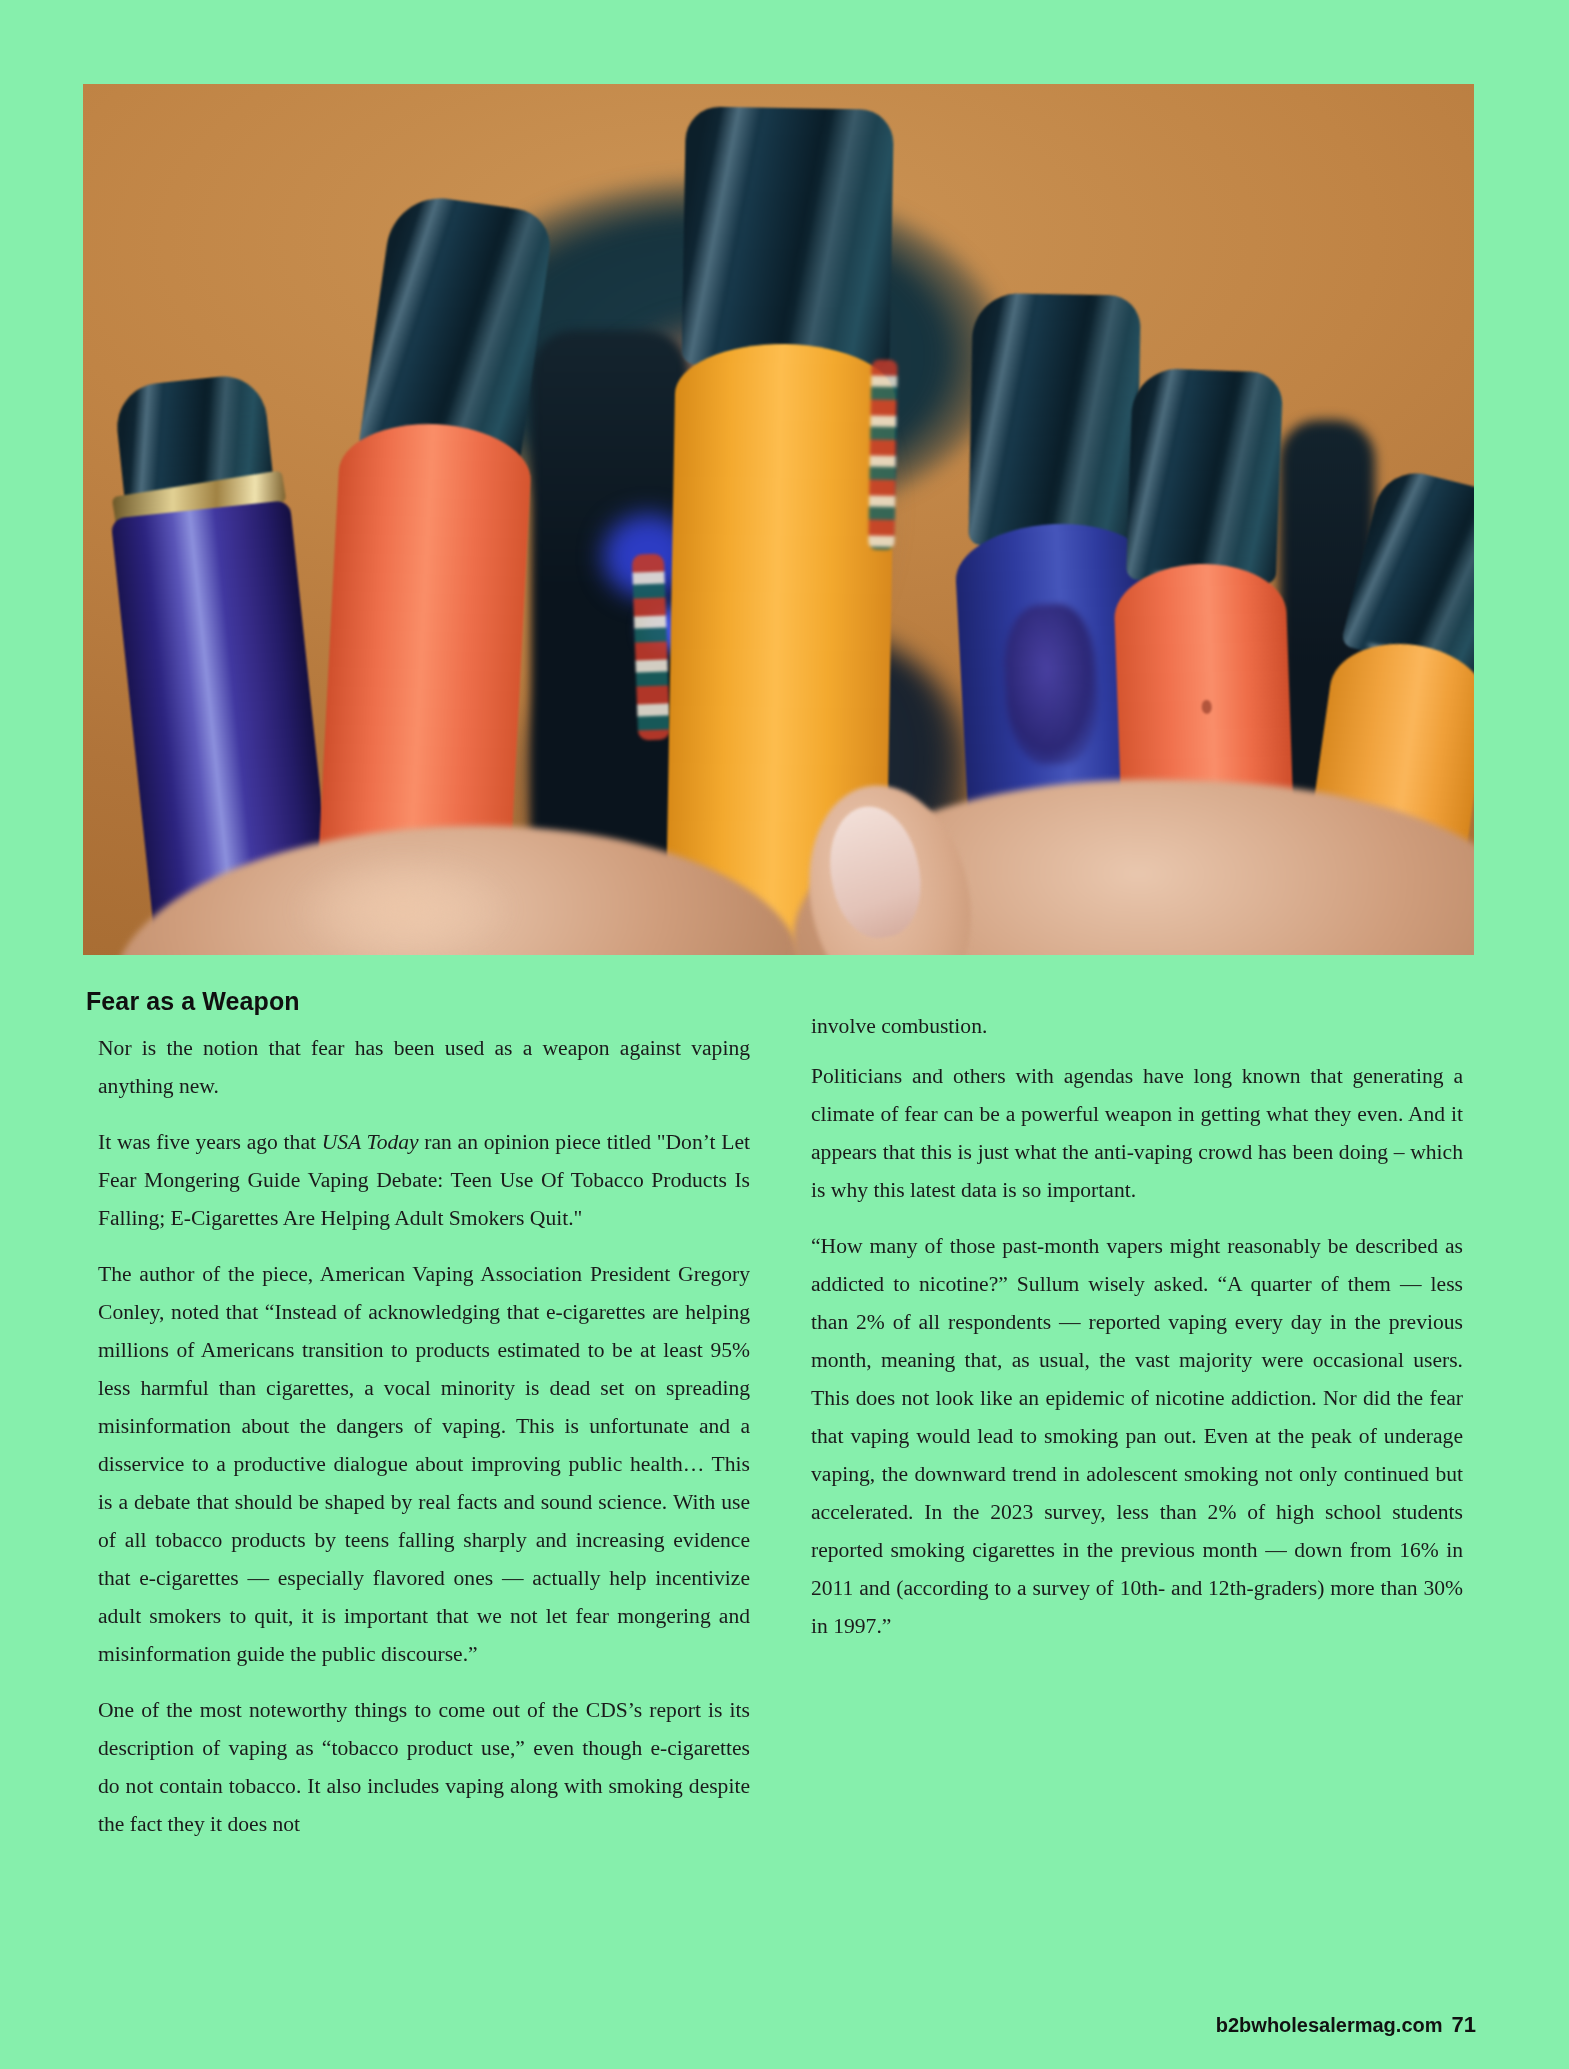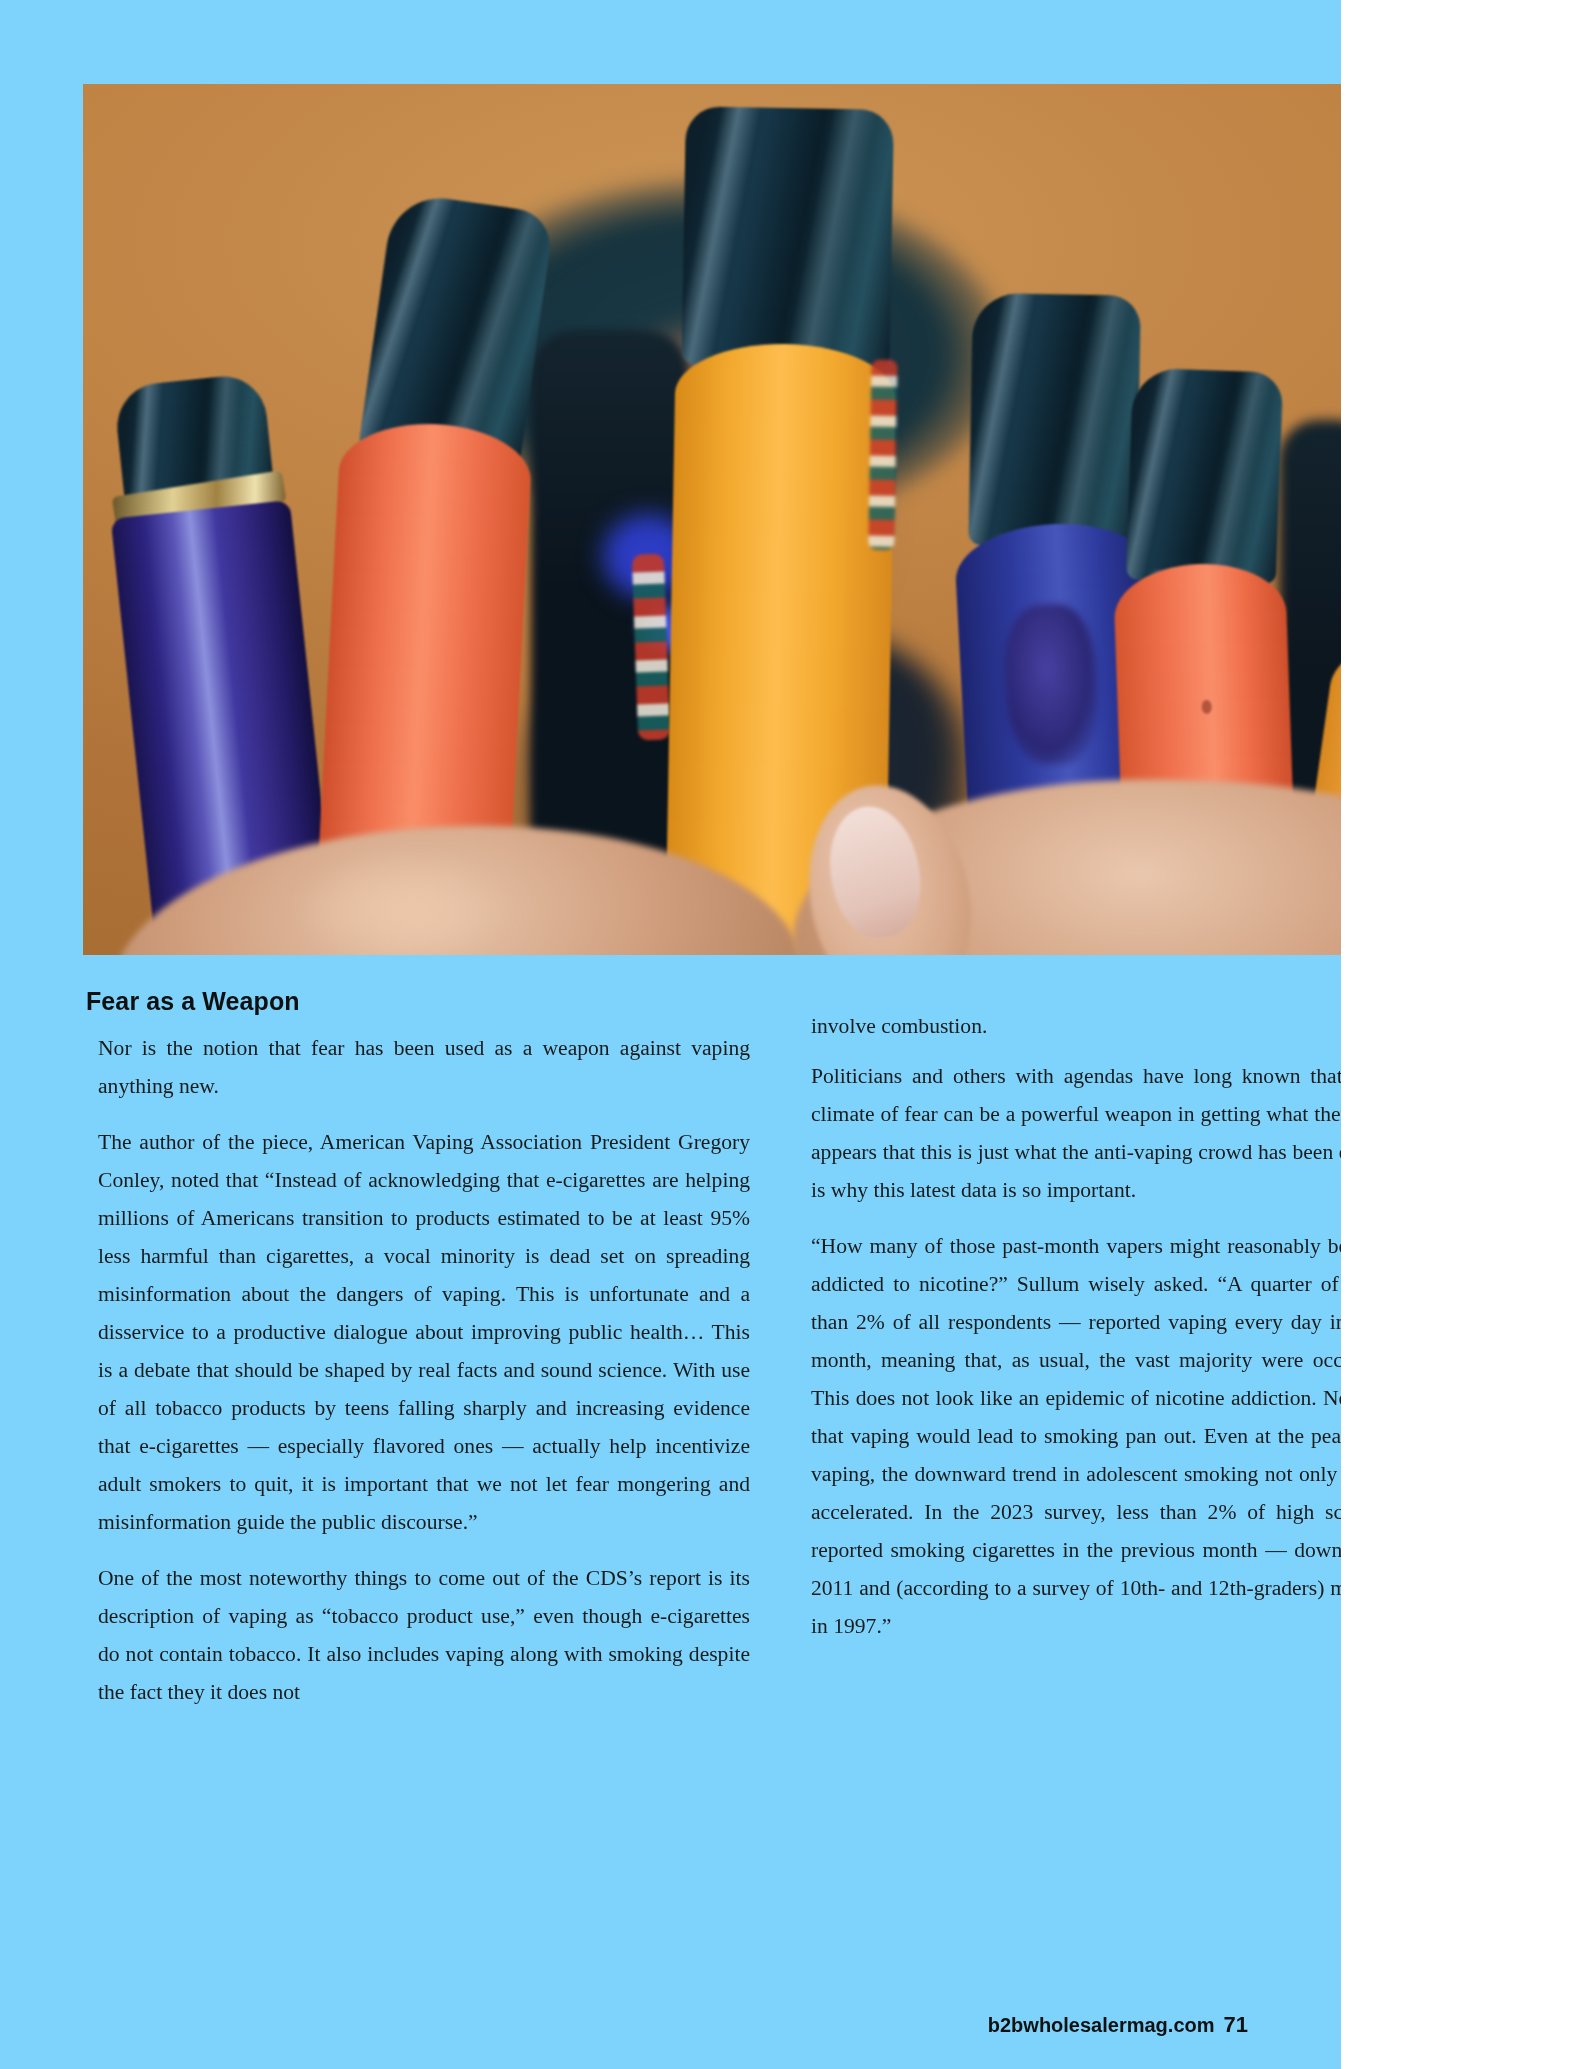--- a/index.html
+++ b/index.html
@@ -1,16 +1,16 @@
 <!DOCTYPE html>
 <html lang="en" style="--cap-dark: #0c1f2a; --coral: #ee6f4b; --coral-light: #fa8e68; --yellow: #f3a92e; --orange: #f0a23c; --royal-blue: #2e3b9f; --purple: #352a85; --gold: #e2d194; --skin: #cf9d7c; --skin-light: #e9c7ae; --hair-dark: #16333e; --photo-background: #c08445;"><head>
 <meta charset="utf-8">
 <style>
   html,body{margin:0;padding:0;background:#ffffff;}
-  .page{position:relative;width:1341px;height:2069px;background:#7dd3fc;overflow:hidden;
+  .page{position:relative;width:1569px;height:2069px;background:#86efac;overflow:hidden;
         font-family:"Liberation Serif",serif;}
 
   
   .photo{position:absolute;left:83px;top:84px;width:1391px;height:871px;overflow:hidden;
          background:radial-gradient(120% 90% at 45% 18%, #cb9455 0%, #c08445 40%, #b0743a 75%, #a86d33 100%);}
   .photo div{position:absolute;}
 
   
   .hair{left:342px;top:96px;width:580px;height:350px;border-radius:50%;
         background:radial-gradient(ellipse at 50% 50%, #1a3a46 0%, #16333e 55%, rgba(22,51,62,0) 78%);
@@ -178,20 +178,21 @@
     <div class="fist fist-right"></div>
     <div class="thumb"></div>
     <div class="nail"></div>
   </div>
 
   <div class="columns">
     <div class="col col-left">
       <h2 class="heading">Fear as a Weapon</h2>
       <div class="paras">
           <p class="para"><span>Nor is the notion that fear has been used as a weapon against vaping anything new.</span></p>
+          <p class="para gap"><span>It was five years ago that </span><span class="italic">USA Today</span><span> ran an opinion piece titled "Don’t Let Fear Mongering Guide Vaping Debate: Teen Use Of Tobacco Products Is Falling; E-Cigarettes Are Helping Adult Smokers Quit."</span></p>
           <p class="para gap"><span>The author of the piece, American Vaping Association President Gregory Conley, noted that “Instead of acknowledging that e-cigarettes are helping millions of Americans transition to products estimated to be at least 95% less harmful than cigarettes, a vocal minority is dead set on spreading misinformation about the dangers of vaping. This is unfortunate and a disservice to a productive dialogue about improving public health… This is a debate that should be shaped by real facts and sound science. With use of all tobacco products by teens falling sharply and increasing evidence that e-cigarettes — especially flavored ones — actually help incentivize adult smokers to quit, it is important that we not let fear mongering and misinformation guide the public discourse.”</span></p>
           <p class="para gap"><span>One of the most noteworthy things to come out of the CDS’s report is its description of vaping as “tobacco product use,” even though e-cigarettes do not contain tobacco. It also includes vaping along with smoking despite the fact they it does not</span></p>
         </div>
     </div>
     <div class="col col-right">
       <div class="paras">
           <p class="para"><span>involve combustion.</span></p>
           <p class="para"><span>Politicians and others with agendas have long known that generating a climate of fear can be a powerful weapon in getting what they even. And it appears that this is just what the anti-vaping crowd has been doing – which is why this latest data is so important.</span></p>
           <p class="para gap"><span>“How many of those past-month vapers might reasonably be described as addicted to nicotine?” Sullum wisely asked. “A quarter of them — less than 2% of all respondents — reported vaping every day in the previous month, meaning that, as usual, the vast majority were occasional users. This does not look like an epidemic of nicotine addiction. Nor did the fear that vaping would lead to smoking pan out. Even at the peak of underage vaping, the downward trend in adolescent smoking not only continued but accelerated. In the 2023 survey, less than 2% of high school students reported smoking cigarettes in the previous month — down from 16% in 2011 and (according to a survey of 10th- and 12th-graders) more than 30% in 1997.”</span></p>
         </div>

